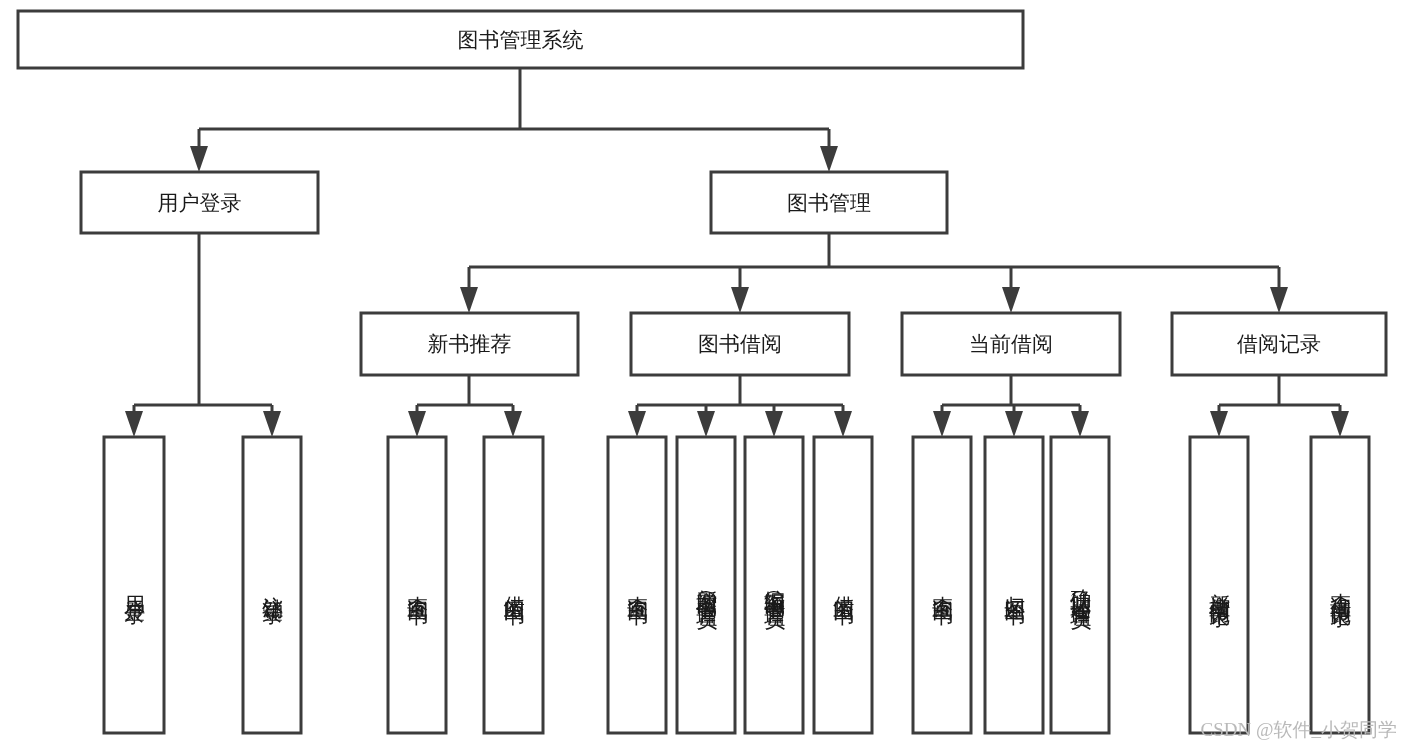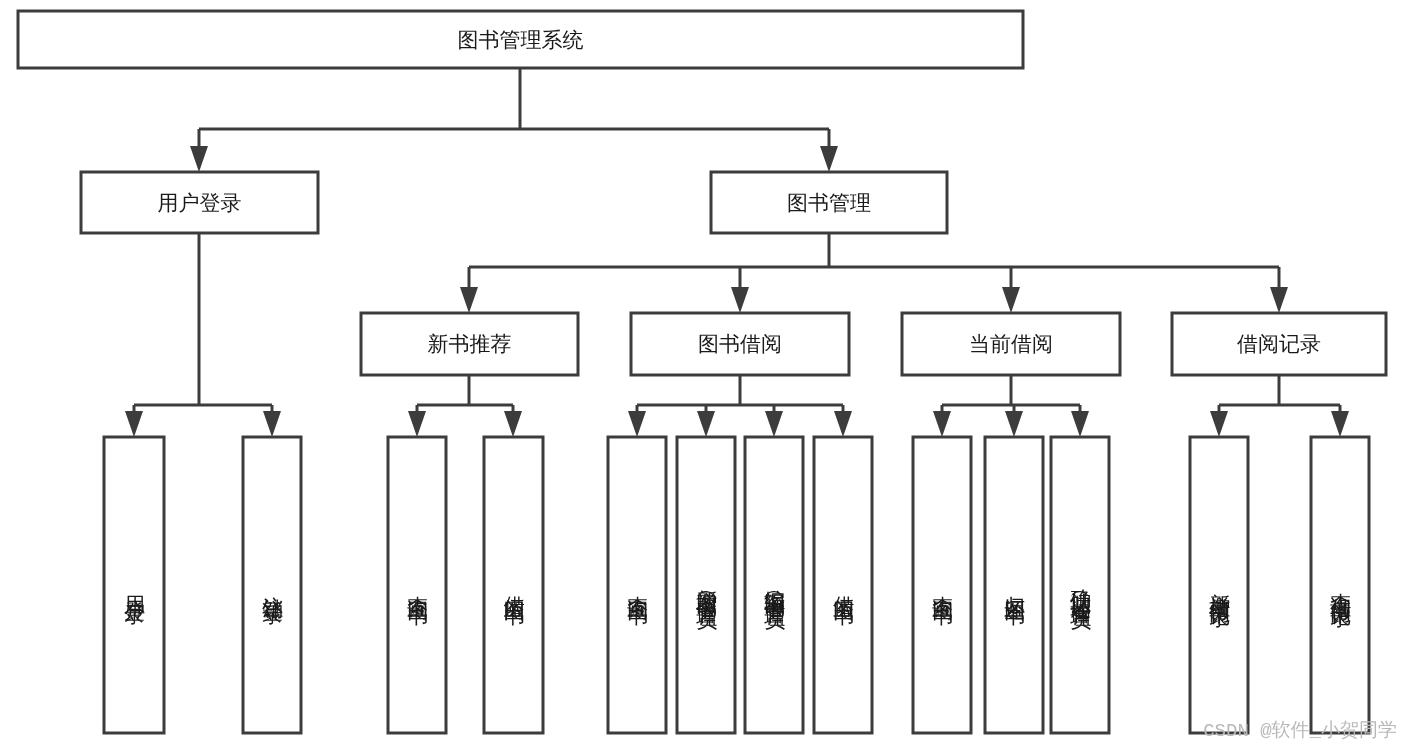--- a/index.html
+++ b/index.html
@@ -60,21 +60,21 @@
     display: flex;
     align-items: center;
     justify-content: center;
     white-space: nowrap;
     pointer-events: none;
   }
   .watermark {
     position: absolute;
     right: 8px;
     bottom: 4px;
-    font-family: Liberation Mono, monospace;
+    font-family: Liberation Serif, serif;
     font-size: 19px;
     color: #b9b9b9;
     white-space: nowrap;
   }
 </style>
 </head>
 <body>
 
 <div id="diagram-root">
 

